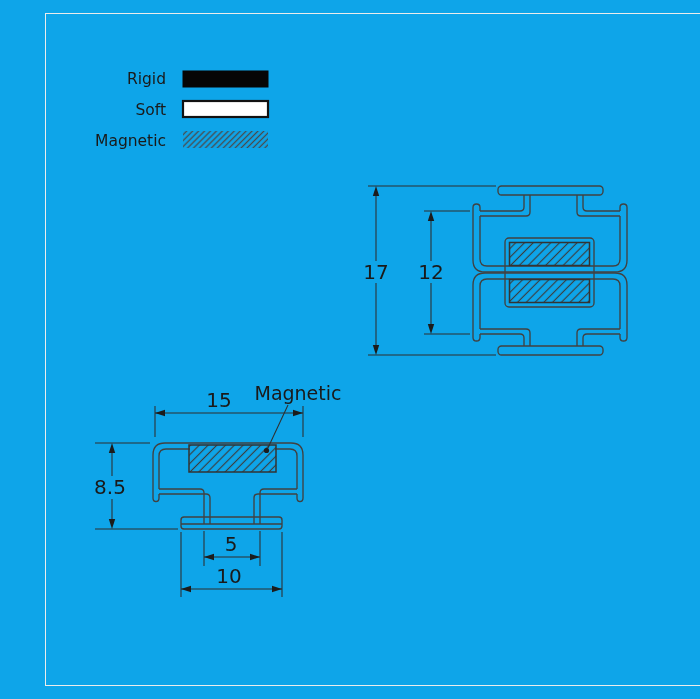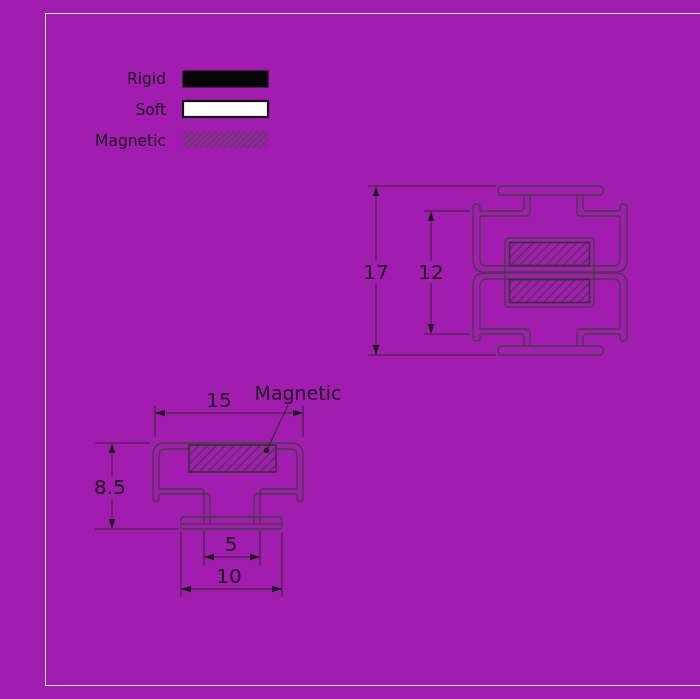--- a/index.html
+++ b/index.html
@@ -1,16 +1,16 @@
 <!DOCTYPE html>
 <html><head>
 <meta charset="utf-8">
 <style>
   html,body{margin:0;padding:0;background:#ffffff;}
-  .stage{position:relative;width:700px;height:699px;background:#a21caf;overflow:hidden;
+  .stage{position:relative;width:700px;height:699px;background:#0ea5e9;overflow:hidden;
          font-family:"DejaVu Sans","Liberation Sans",sans-serif;}
   svg{display:block;}
   .ln{fill:none;stroke:#414141;stroke-width:1.35;stroke-linejoin:round;stroke-linecap:butt;}
   .mg{fill:url(#hatchM);stroke:#333333;stroke-width:1.5;}
   .dim{fill:none;stroke:#2f2f2f;stroke-width:1.05;}
   .arr{fill:#1c1c1c;stroke:none;}
   .dimtxt{font-family:"DejaVu Sans","Liberation Sans",sans-serif;font-size:20px;fill:#1a1a1a;text-anchor:middle;}
   .biglbl{font-family:"DejaVu Sans","Liberation Sans",sans-serif;font-size:19px;fill:#1a1a1a;text-anchor:middle;}
   .legtxt{font-family:"DejaVu Sans","Liberation Sans",sans-serif;font-size:15.5px;fill:#1a1a1a;text-anchor:end;}
   .frame{fill:none;stroke:#ececec;stroke-width:1;}

